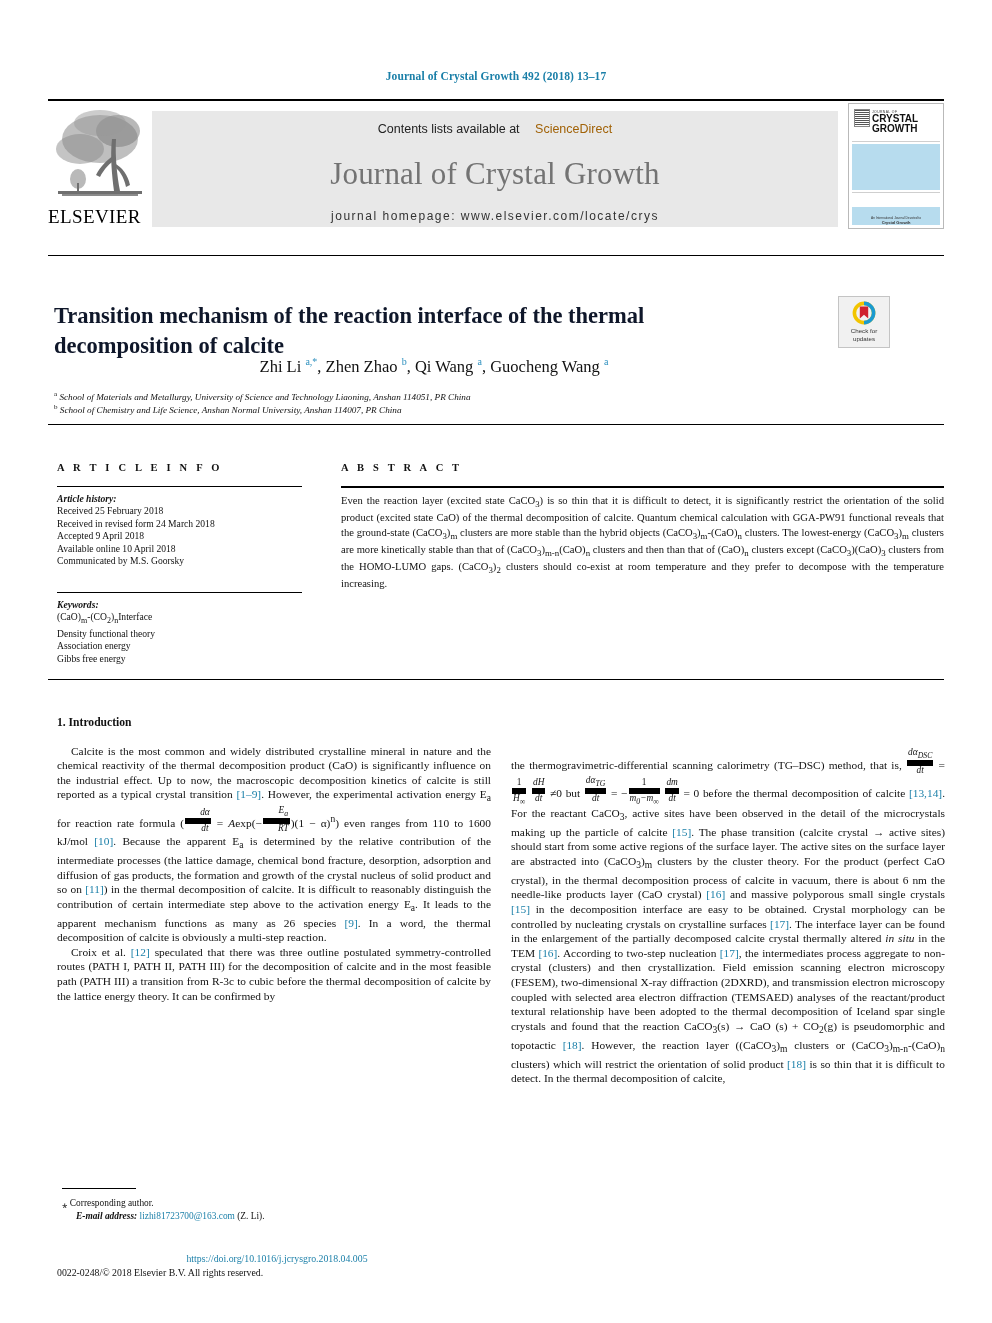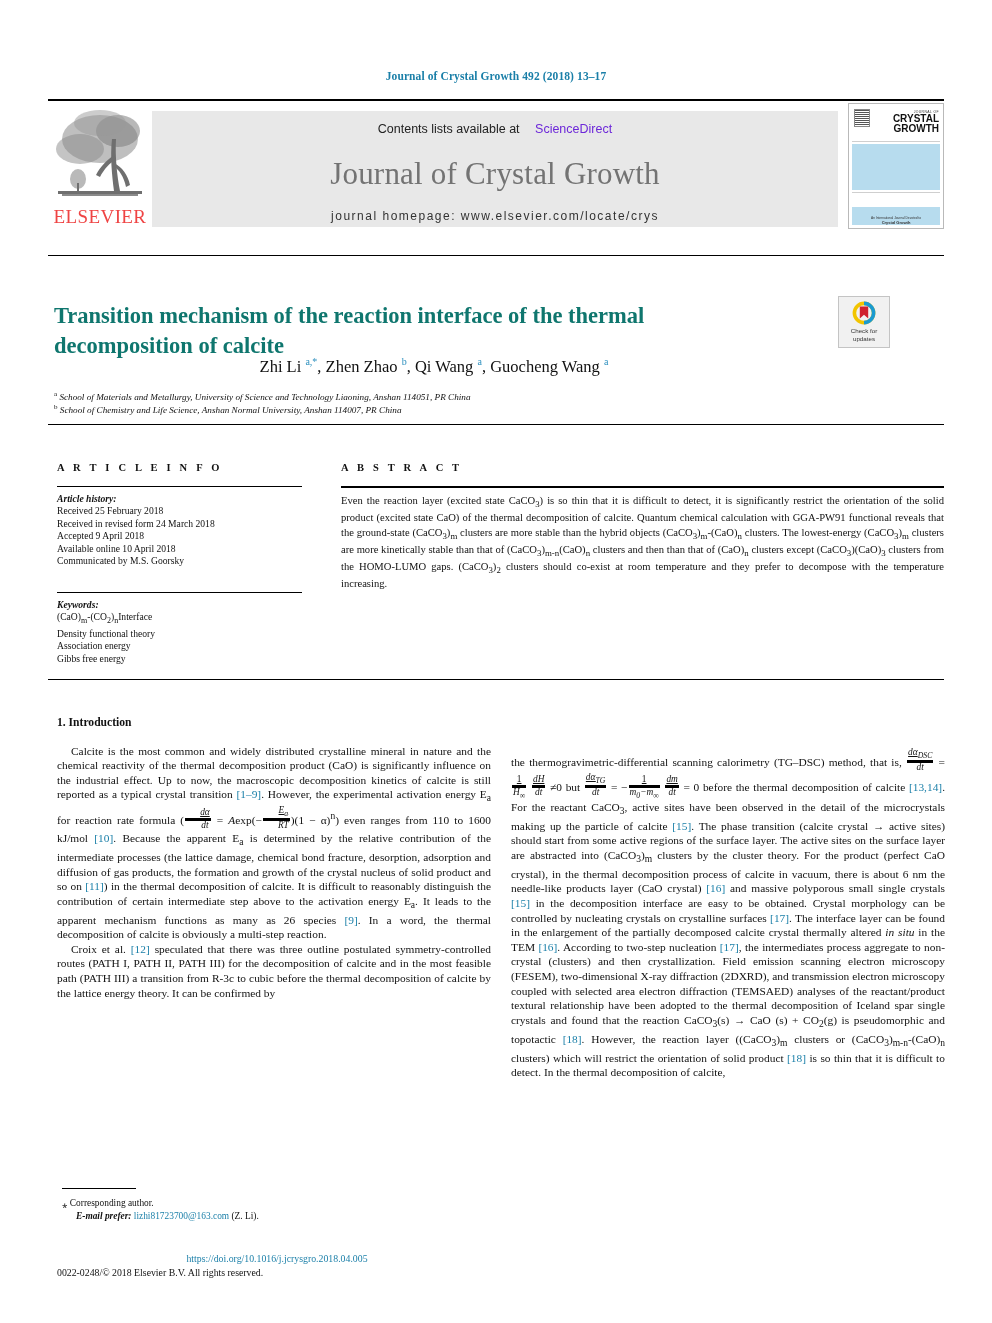--- a/index.html
+++ b/index.html
@@ -55,42 +55,42 @@
     top: 0;
     width: 104px;
     height: 132px;
   }
   .tree-svg { position:absolute; left:6px; top:4px; }
   .elsevier-word {
     position: absolute;
     left: 0;
     bottom: 5px;
     width: 104px;
-    text-align: center;
+    text-align: left;
     font-family: "Liberation Serif", serif;
     font-size: 19px;
     letter-spacing: 0.4px;
-    color: #ef4444;
+    color: #000000;
   }
   .grayband {
     position: absolute;
     left: 104px;
     top: 10px;
     width: 686px;
     height: 116px;
     background: #e8e8e8;
     text-align: center;
   }
   .contents-line {
     font-family: "Liberation Sans", sans-serif;
     font-size: 12.5px;
     color: #222;
     padding-top: 11px;
   }
-  .contents-line .sd { color: #6d28d9; margin-left: 12px; }
+  .contents-line .sd { color: #a16207; margin-left: 12px; }
   .journal-title {
     font-family: "Liberation Serif", serif;
     font-size: 31px;
     color: #737373;
     margin-top: 20px;
     letter-spacing: .2px;
   }
   .homepage {
     font-family: "Liberation Sans", sans-serif;
     font-size: 12px;
@@ -114,21 +114,21 @@
   }
   .cover-mini-logo {
     position:absolute; left:2px; top:2px; width:14px; height:16px;
     background:
       repeating-linear-gradient(to bottom,#555 0 1px,#fff 1px 2px);
     border:1px solid #888;
   }
   .cover-jtext {
     position:absolute; left:20px; top:3px; right:1px;
     font-family:"Liberation Sans", sans-serif;
-    text-align:right;
+    text-align:left;
   }
   .cover-jof { font-size:3.4px; letter-spacing:.4px; color:#333; }
   .cover-cg { font-size:10px; font-weight:bold; line-height:10px; color:#111; }
   .cover-blue {
     position:absolute; left:3px; top:40px; right:3px; height:46px;
     background:#b7dcee;
   }
   .cover-white {
     position:absolute; left:3px; top:88px; right:3px; height:14px;
     background:#fff; border-top:1px solid #cfcfcf; border-bottom:1px solid #cfcfcf;
@@ -154,21 +154,21 @@
     background: #000;
   }
   .paper-title {
     position: absolute;
     left: 54px;
     top: 286px;
     width: 680px;
     font-family: "Liberation Serif", serif;
     font-size: 22.5px;
     line-height: 30px;
-    color: #0f766e;
+    color: #0f172a;
   }
   .authors {
     position: absolute;
     left: 54px;
     top: 356px;
     width: 760px;
     font-family: "Liberation Serif", serif;
     font-size: 16.5px;
     color: #111;
     text-align: center;
@@ -303,21 +303,21 @@
 
   
   .frac {
     display: inline-block;
     vertical-align: -0.45em;
     text-align: center;
     font-size: 0.82em;
     line-height: 1.05;
     margin: 0 1px;
   }
-  .frac .num { display: block; border-bottom: 3px solid #000000; padding: 0 1px; text-decoration: underline; }
+  .frac .num { display: block; border-bottom: 6px solid #000000; padding: 0 1px; }
   .frac .den { display: block; padding: 0 1px; }
   .mi { font-style: italic; }
 
   
   .fn-rule {
     position: absolute;
     left: 62px;
     top: 1188px;
     width: 74px;
     height: 1px;
@@ -524,21 +524,21 @@
       that it is difficult to detect. In the thermal decomposition of calcite,</p>
   </div>
 
   <div class="fn-rule"></div>
   <div class="footnote">
     <div>
       <span class="star">⁎</span>
       <span>Corresponding author.</span>
     </div>
     <div style="padding-left:14px">
-      <span class="em">E-mail prefer:</span>
+      <span class="em">E-mail address:</span>
       <span class="ref">lizhi81723700@163.com</span>
       <span>(Z. Li).</span>
     </div>
   </div>
 
   <div class="doi-block">
     <div class="ref">https://doi.org/10.1016/j.jcrysgro.2018.04.005</div>
     <div>0022-0248/© 2018 Elsevier B.V. All rights reserved.</div>
   </div>
 

